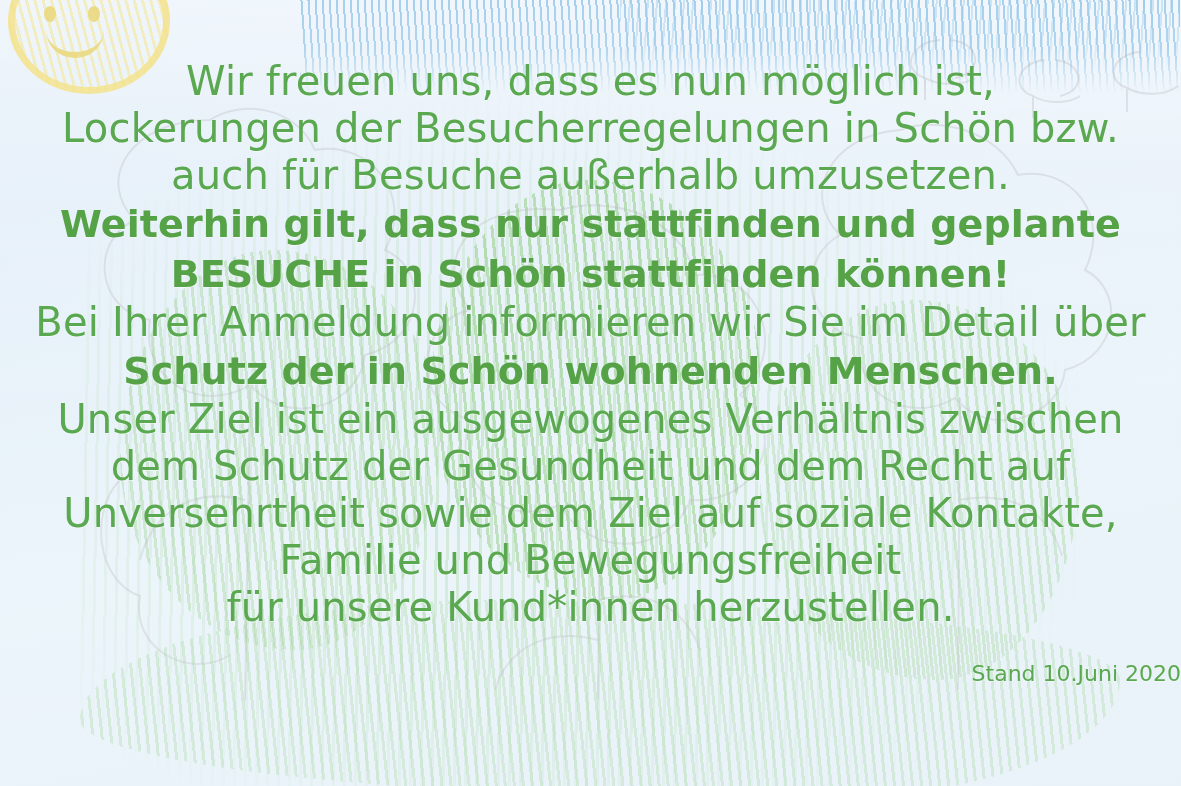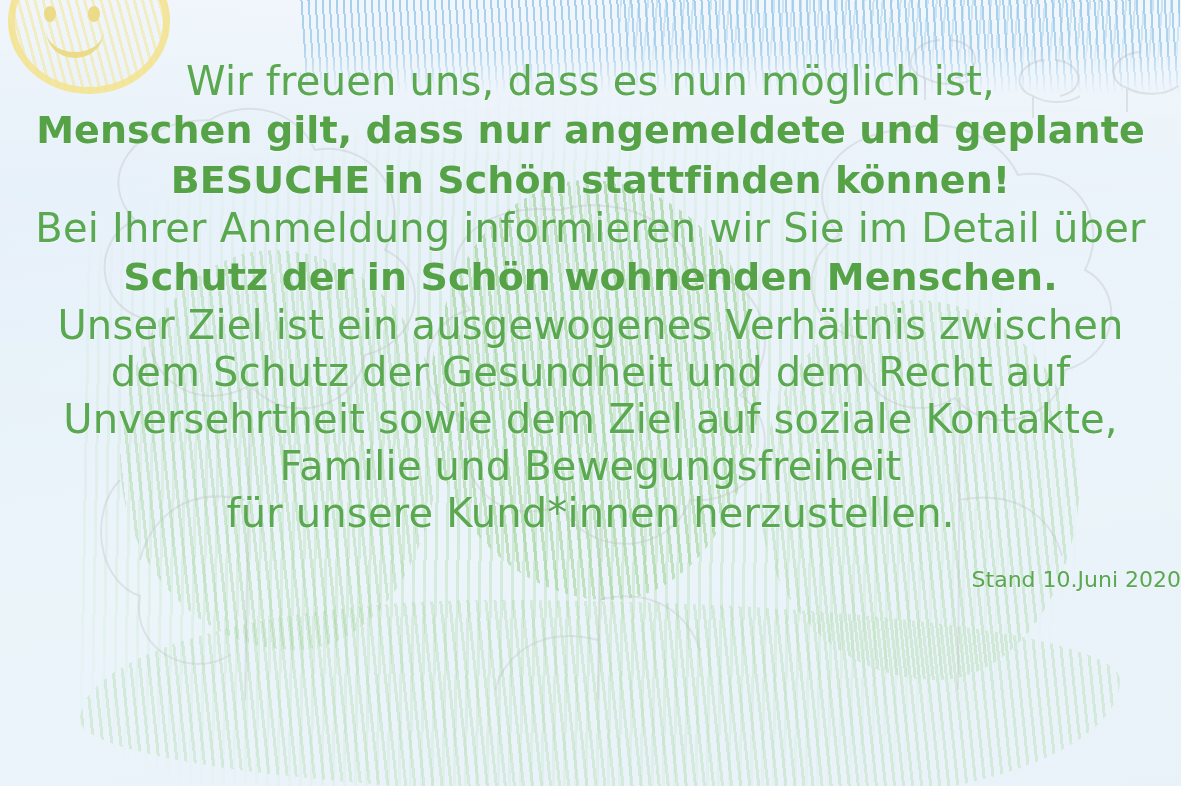--- a/index.html
+++ b/index.html
@@ -236,21 +236,23 @@
         <path d="M1127 88 C1142 96 1165 96 1178 86"></path>
 
         <path d="M120 480 C90 510 95 580 140 596 C130 650 190 680 230 655"></path>
       </g>
     </svg>
   </div>
   <div class="overlay-wash"></div>
 
   <div class="content">
     <div class="line">Wir freuen uns, dass es nun möglich ist,</div>
-    <div class="line bold">Menschen gilt, dass nur angemeldete und geplante</div>
+    <div class="line">Lockerungen der Besucherregelungen in Schön bzw.</div>
+    <div class="line">auch für Besuche außerhalb umzusetzen.</div>
+    <div class="line bold">Weiterhin gilt, dass nur stattfinden und geplante</div>
     <div class="line bold">BESUCHE  in Schön stattfinden können!</div>
     <div class="line">Bei Ihrer Anmeldung informieren wir Sie im Detail über</div>
     <div class="line bold">Schutz der in Schön wohnenden Menschen.</div>
     <div class="line">Unser Ziel ist ein ausgewogenes Verhältnis zwischen</div>
     <div class="line">dem Schutz der Gesundheit und dem Recht auf</div>
     <div class="line">Unversehrtheit sowie dem Ziel auf soziale Kontakte,</div>
     <div class="line">Familie und Bewegungsfreiheit</div>
     <div class="line">für unsere Kund*innen herzustellen.</div>
 
     <div class="stand">Stand 10.Juni 2020</div>

